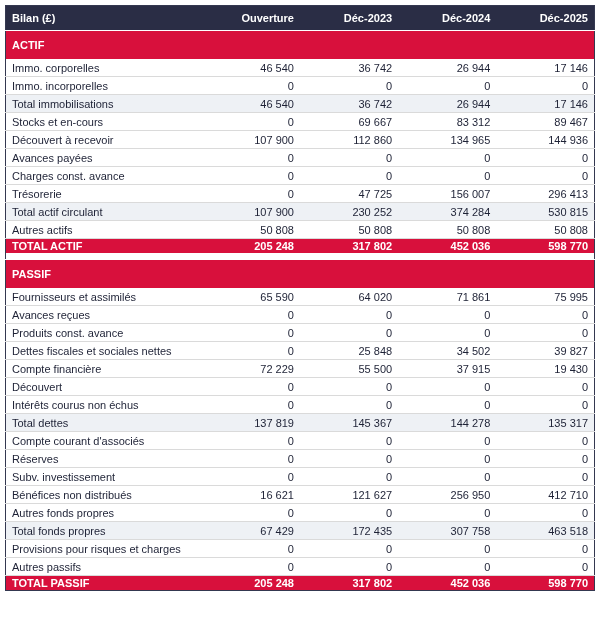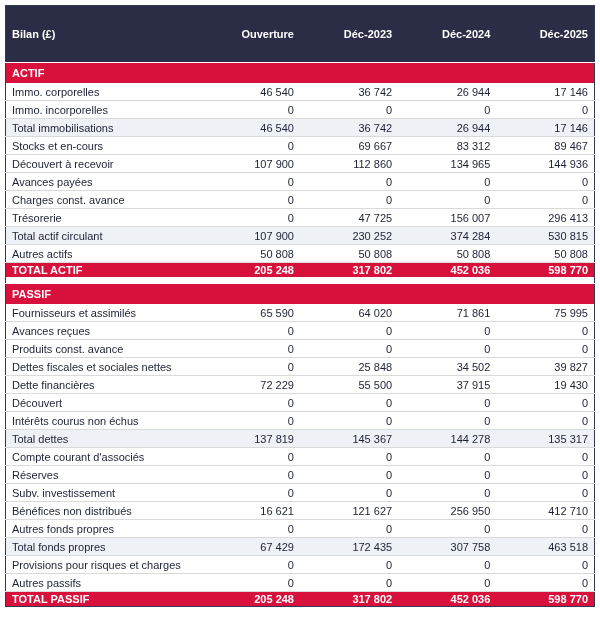--- a/index.html
+++ b/index.html
@@ -24,21 +24,21 @@
     color: #1d2135;
   }
   col.c-label { width: 196px; }
   col.c-num   { width: 98px; }
 
   thead th {
     background: #2a2d45;
     color: #ffffff;
     font-weight: bold;
     height: 24px;
-    padding: 16px 6px;
+    padding: 0 6px;
     text-align: right;
     vertical-align: middle;
     font-size: 11px;
   }
   thead th.label { text-align: left; }
 
   td {
     height: 17px;
     padding: 0 6px;
     vertical-align: middle;
@@ -55,21 +55,21 @@
   tr.subtotal-row td {
     background: #eef1f5;
     border-top: 1px solid #2a2d45;
     border-bottom: 1px solid #dadada;
     font-weight: normal;
   }
   tr.section-row td {
     background: #d8103c;
     color: #ffffff;
     font-weight: bold;
-    height: 20px;
+    height: 28px;
     border-top: 1px solid #ffffff;
   }
   tr.grand-row td {
     background: #d8103c;
     color: #ffffff;
     font-weight: bold;
     height: 14px;
     border-top: 1px solid #ffffff;
   }
   tr.gap-row td {
@@ -208,21 +208,21 @@
           <td class="num">0</td>
         </tr>
         <tr class="data-row">
           <td class="label">Dettes fiscales et sociales nettes</td>
           <td class="num">0</td>
           <td class="num">25 848</td>
           <td class="num">34 502</td>
           <td class="num">39 827</td>
         </tr>
         <tr class="data-row">
-          <td class="label">Dette financières</td>
+          <td class="label">Compte financière</td>
           <td class="num">72 229</td>
           <td class="num">55 500</td>
           <td class="num">37 915</td>
           <td class="num">19 430</td>
         </tr>
         <tr class="data-row">
           <td class="label">Découvert</td>
           <td class="num">0</td>
           <td class="num">0</td>
           <td class="num">0</td>

